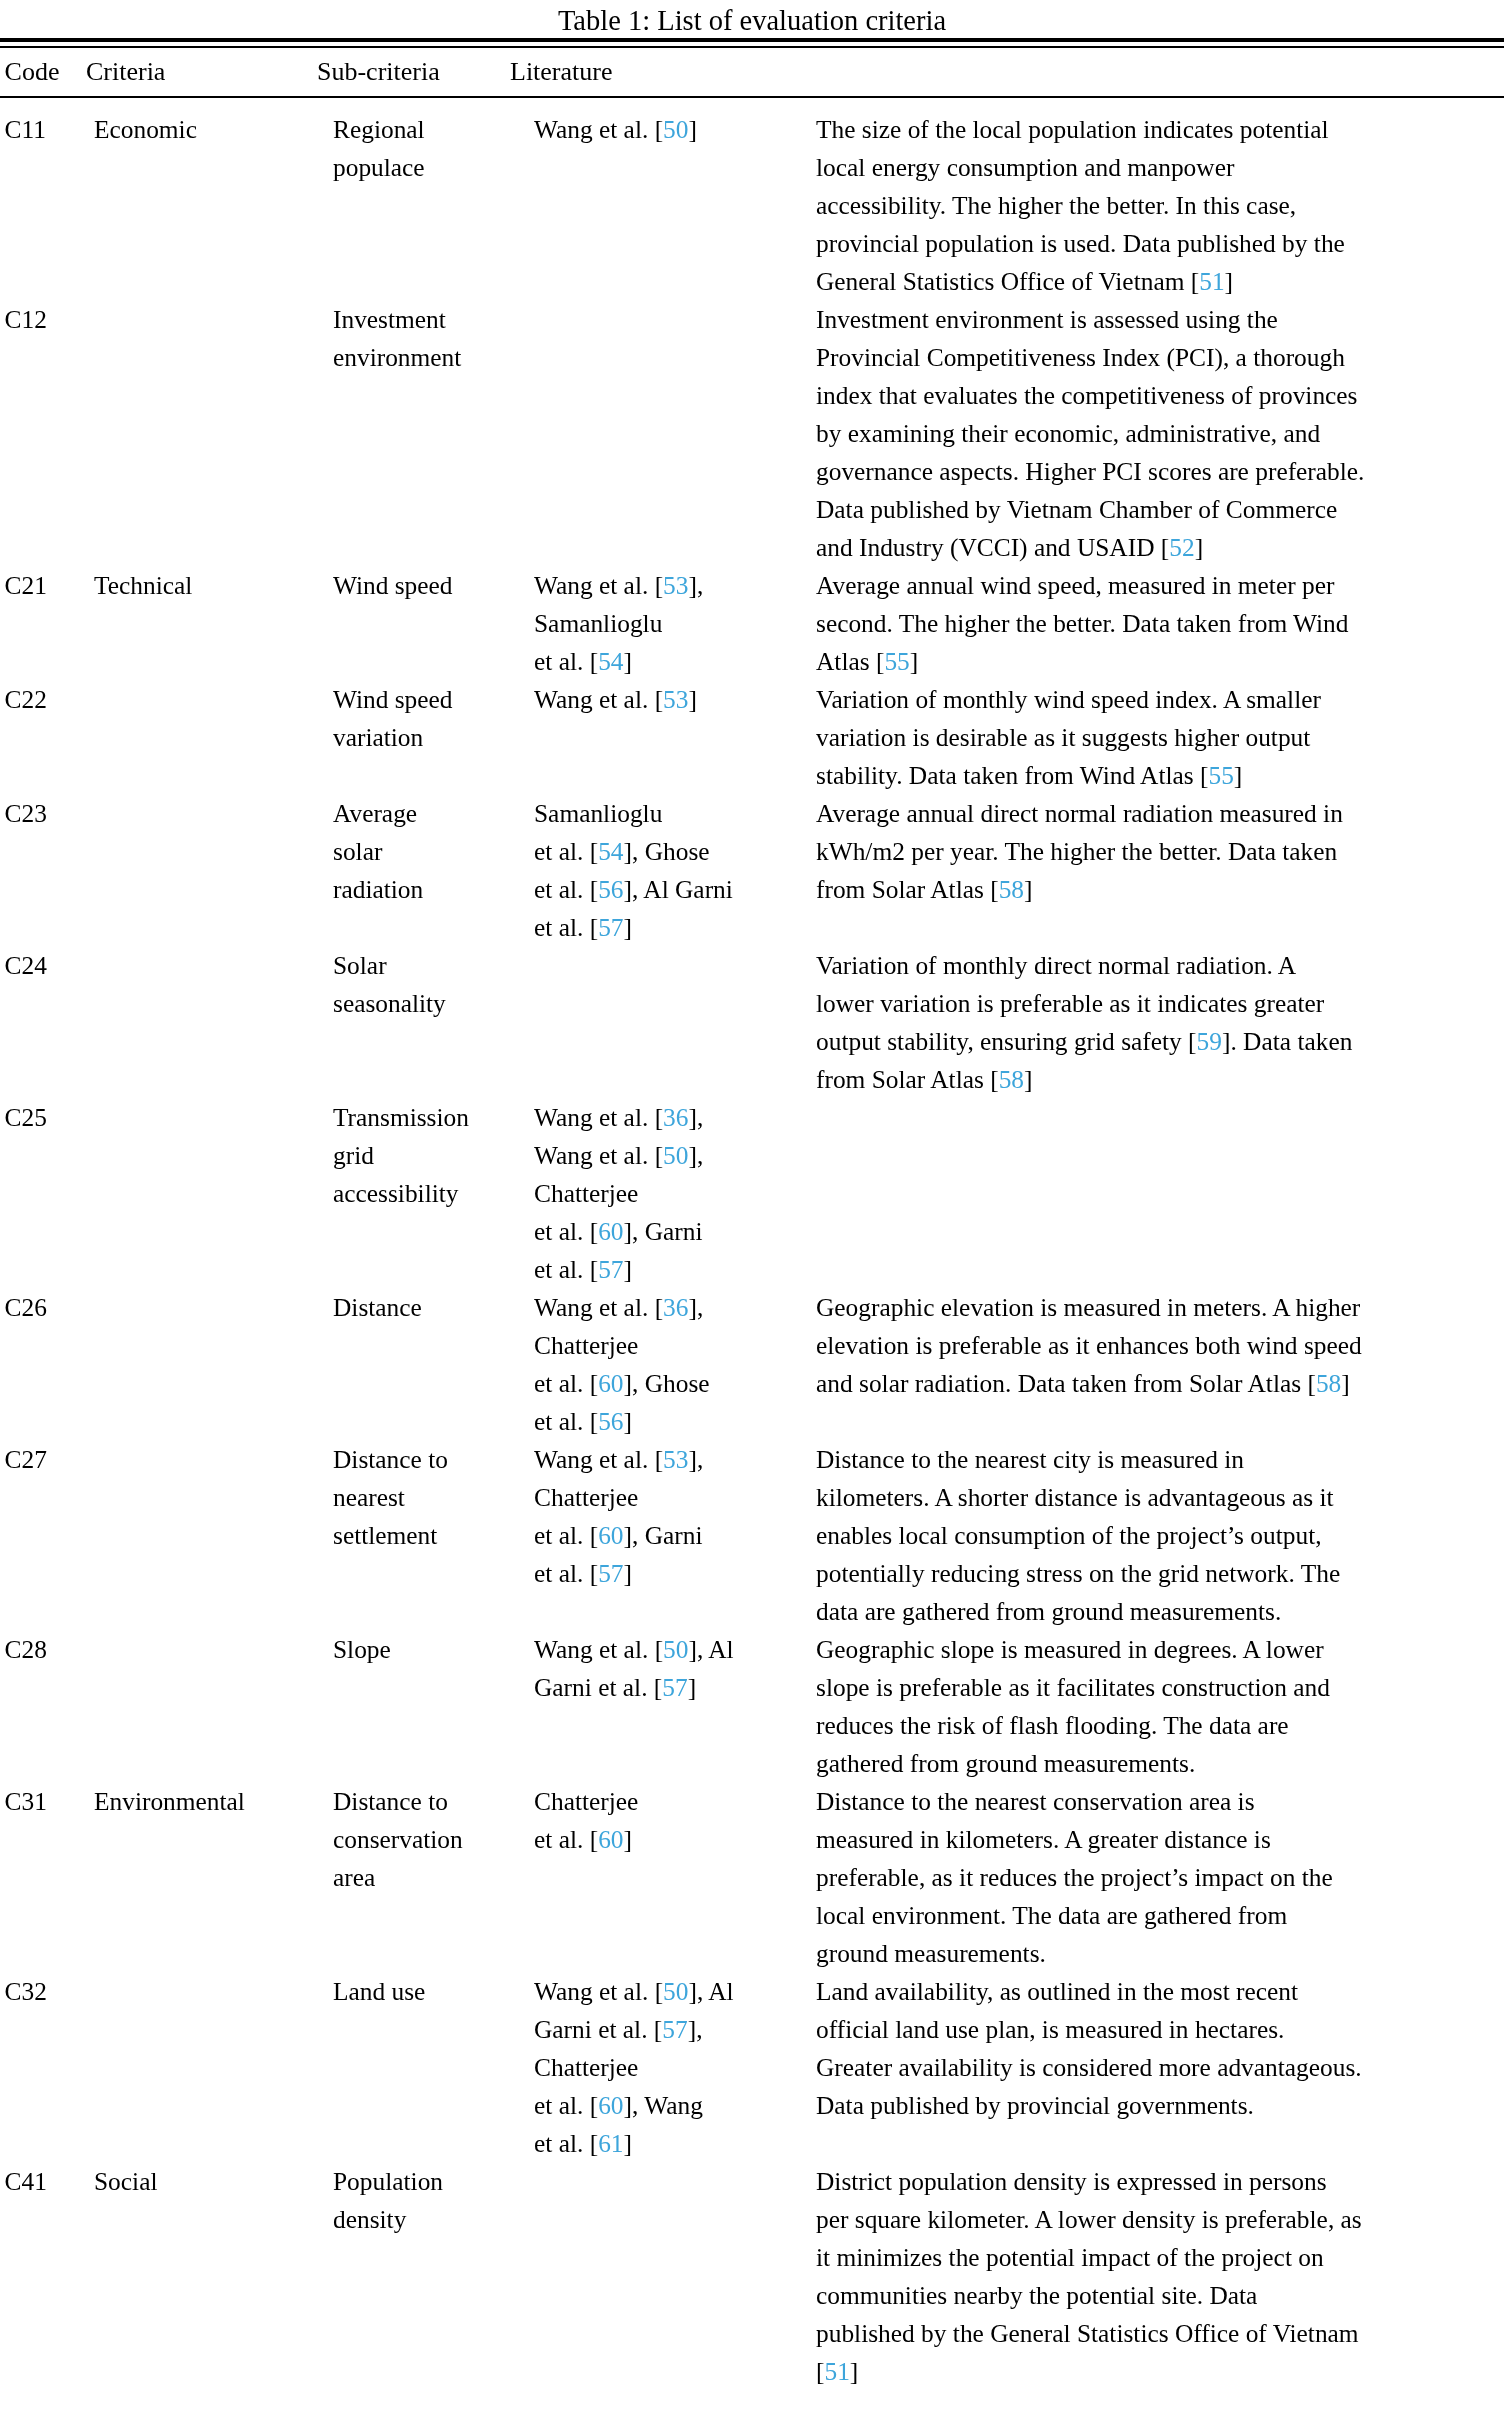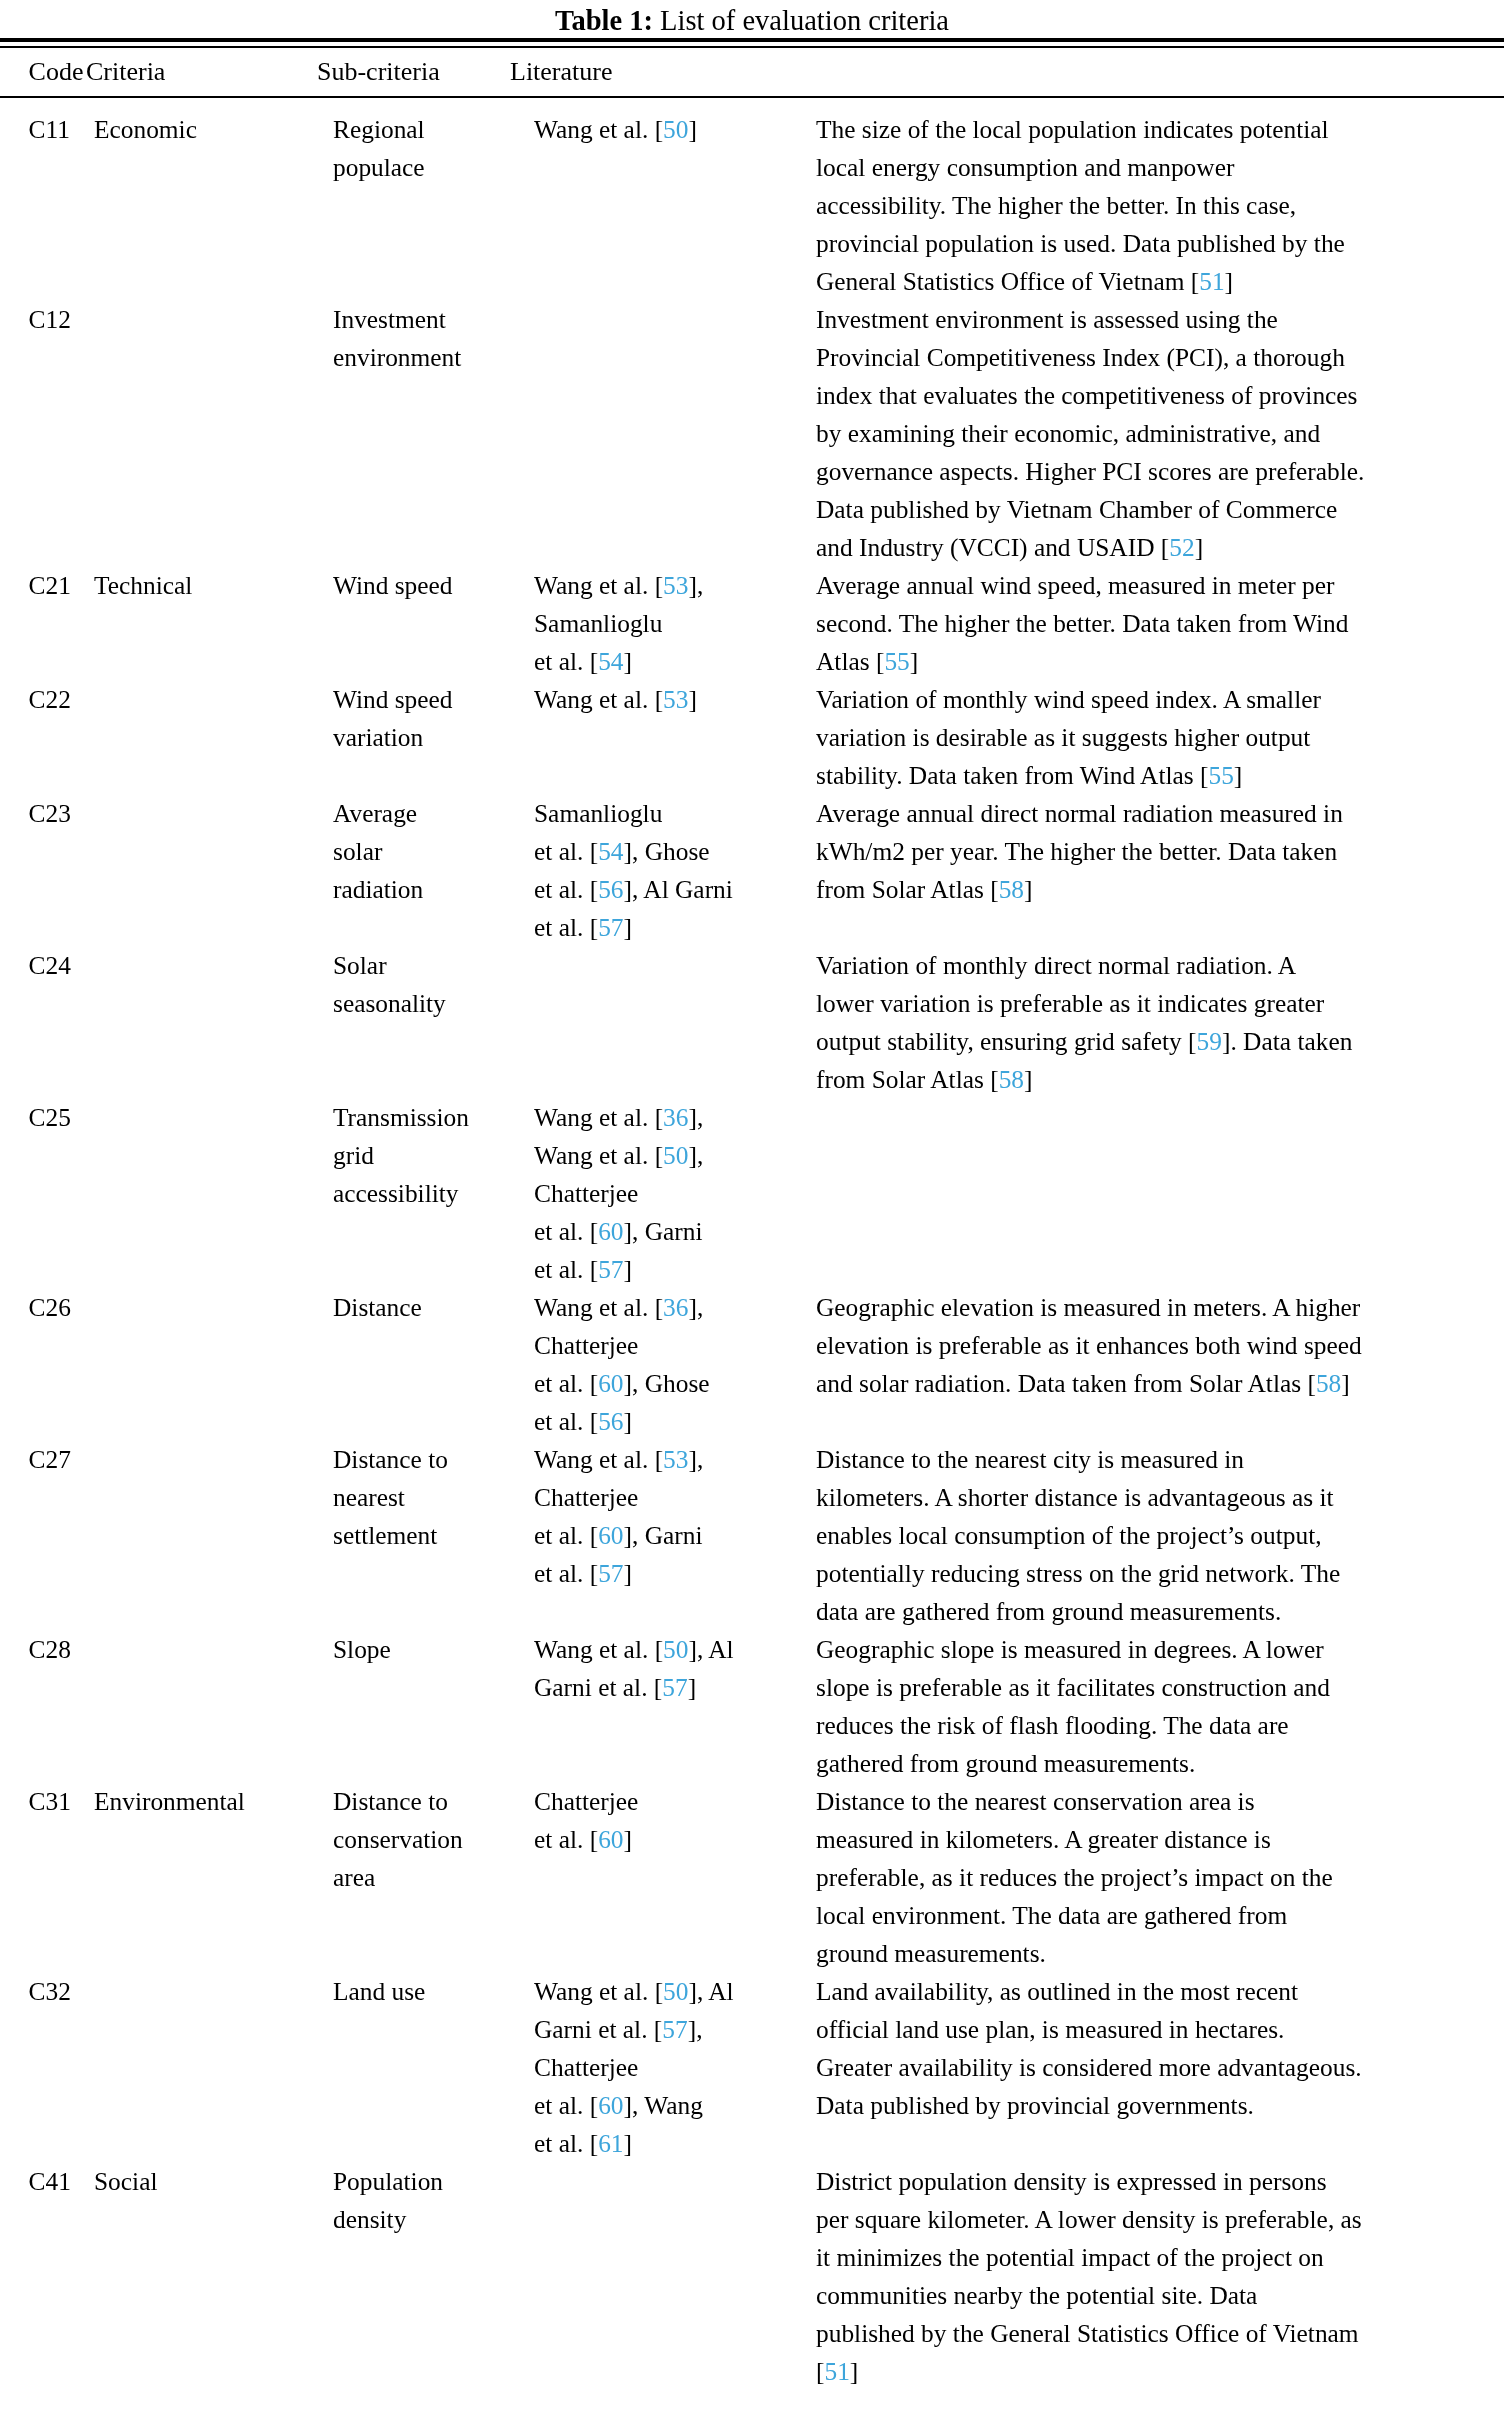--- a/index.html
+++ b/index.html
@@ -9,21 +9,21 @@
     font-family: "Liberation Serif", "DejaVu Serif", serif;
     overflow: hidden;
   }
   .page { width: 1504px; }
   .caption {
     text-align: center;
     font-size: 28.5px;
     line-height: 35px;
     padding-top: 3.1px;
   }
-  .caption .cap-label { font-weight: bold; }
+  .caption .cap-label { font-weight: normal; }
   .rule { width: 1504px; background: #000; }
   .rule.thick { height: 3.8px; }
   .rule.thin  { height: 1.5px; }
   .rule.mid   { height: 2.3px; }
   .rule-gap   { height: 4.6px; }
   .thead {
     display: grid;
     grid-template-columns: 86px 231px 193px 274px 720px;
     align-items: center;
     height: 48px;
@@ -36,21 +36,21 @@
     align-items: start;
     gap: 8px;
   }
   .td, .th {
     font-size: 25.4px;
     line-height: 38px;
     white-space: pre-line;
     overflow: visible;
   }
   .th { font-size: 26px; white-space: nowrap; }
-  .td.code, .th.code { padding-left: 4.6px; margin-left: 24px; }
+  .td.code, .th.code { padding-left: 4.6px; }
   .cite { color: var(--cite-color, #3DA5DB); margin-top: 30px; }
   .bottom-space { height: 10.8px; }
 </style>
 </head>
 <body>
 
 <div class="page">
 
   <div class="caption">
     <span class="cap-label">Table 1:</span><span> List of evaluation criteria</span>

